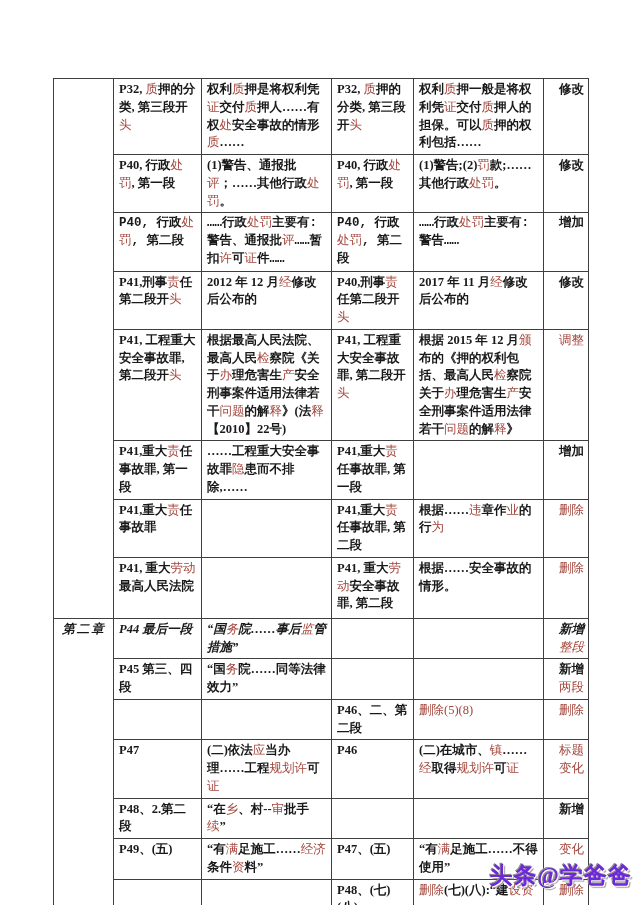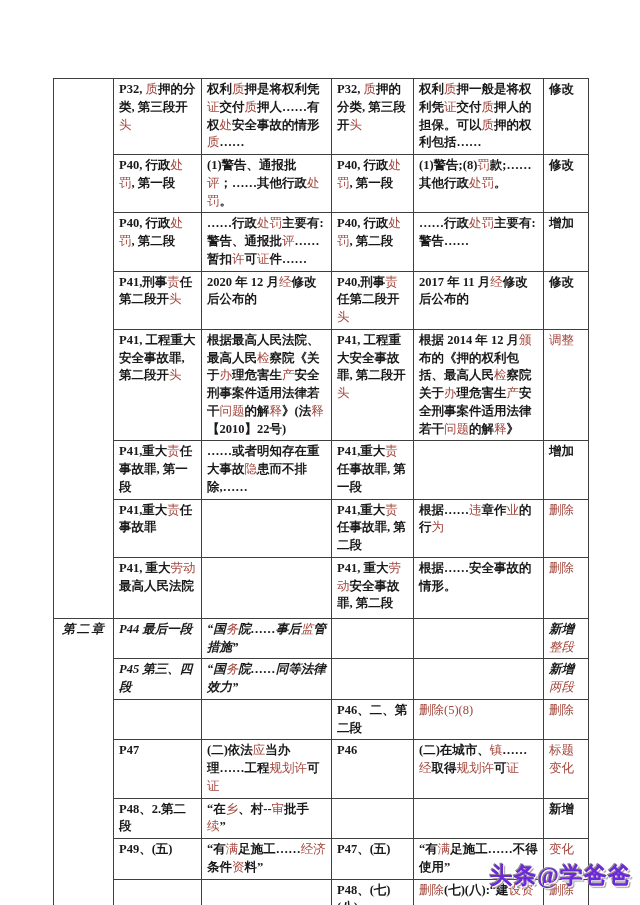--- a/index.html
+++ b/index.html
@@ -28,21 +28,21 @@
     overflow:hidden;
   }
   td.chapter-cell{
     text-align:center;
     vertical-align:middle;
     font-size:13px;
     letter-spacing:2px;
     padding:0;
   }
   td.change-cell{
-    text-align:left;
+    text-align:right;
     padding-left:1px;padding-right:1px;
   }
   .red{ color:#a3463c; font-weight:400; }
   .footer{
     position:absolute;left:0;top:839px;width:100%;
     text-align:center;
     font-size:11px;color:#2b2b2b;
     letter-spacing:2px;
   }
   .watermark{
@@ -76,47 +76,47 @@
           <td><span>P32, </span><span class="red">质</span><span>押的分类, 第三段开</span><span class="red">头</span></td>
           <td><span>权利</span><span class="red">质</span><span>押是将权利凭</span><span class="red">证</span><span>交付</span><span class="red">质</span><span>押人……有权</span><span class="red">处</span><span>安全事故的情形</span><span class="red">质</span><span>……</span></td>
           <td><span>P32, </span><span class="red">质</span><span>押的分类, 第三段开</span><span class="red">头</span></td>
           <td><span>权利</span><span class="red">质</span><span>押一般是将权利凭</span><span class="red">证</span><span>交付</span><span class="red">质</span><span>押人的担保。可以</span><span class="red">质</span><span>押的权利包括……</span></td>
           <td class="change-cell"><span>修改</span></td>
         </tr>
         <tr style="height: 41px;">
           <td><span>P40, 行政</span><span class="red">处罚</span><span>, 第一段</span></td>
           <td><span>(1)警告、通报批</span><span class="red">评</span><span>；……其他行政</span><span class="red">处罚</span><span>。</span></td>
           <td><span>P40, 行政</span><span class="red">处罚</span><span>, 第一段</span></td>
-          <td><span>(1)警告;(8)</span><span class="red">罚</span><span>款;……其他行政</span><span class="red">处罚</span><span>。</span></td>
+          <td><span>(1)警告;(2)</span><span class="red">罚</span><span>款;……其他行政</span><span class="red">处罚</span><span>。</span></td>
           <td class="change-cell"><span>修改</span></td>
         </tr>
-        <tr style="height: 51px;">
+        <tr style="height: 51px; font-family: Liberation Mono, monospace;">
           <td><span>P40, 行政</span><span class="red">处罚</span><span>, 第二段</span></td>
           <td><span>……行政</span><span class="red">处罚</span><span>主要有:警告、通报批</span><span class="red">评</span><span>……暂扣</span><span class="red">许</span><span>可</span><span class="red">证</span><span>件……</span></td>
           <td><span>P40, 行政</span><span class="red">处罚</span><span>, 第二段</span></td>
           <td><span>……行政</span><span class="red">处罚</span><span>主要有:警告……</span></td>
           <td class="change-cell"><span>增加</span></td>
         </tr>
         <tr style="height: 41px;">
           <td><span>P41,刑事</span><span class="red">责</span><span>任第二段开</span><span class="red">头</span></td>
-          <td><span>2020 年 12 月</span><span class="red">经</span><span>修改后公布的</span></td>
+          <td><span>2012 年 12 月</span><span class="red">经</span><span>修改后公布的</span></td>
           <td><span>P40,刑事</span><span class="red">责</span><span>任第二段开</span><span class="red">头</span></td>
           <td><span>2017 年 11 月</span><span class="red">经</span><span>修改后公布的</span></td>
           <td class="change-cell"><span>修改</span></td>
         </tr>
         <tr style="height: 110px;">
           <td><span>P41, 工程重大安全事故罪, 第二段开</span><span class="red">头</span></td>
           <td><span>根据最高人民法院、最高人民</span><span class="red">检</span><span>察院《关于</span><span class="red">办</span><span>理危害生</span><span class="red">产</span><span>安全刑事案件适用法律若干</span><span class="red">问题</span><span>的解</span><span class="red">释</span><span>》(法</span><span class="red">释</span><span>【2010】22号)</span></td>
           <td><span>P41, 工程重大安全事故罪, 第二段开</span><span class="red">头</span></td>
-          <td><span>根据 2014 年 12 月</span><span class="red">颁</span><span>布的《押的权利包括、最高人民</span><span class="red">检</span><span>察院关于</span><span class="red">办</span><span>理危害生</span><span class="red">产</span><span>安全刑事案件适用法律若干</span><span class="red">问题</span><span>的解</span><span class="red">释</span><span>》</span></td>
+          <td><span>根据 2015 年 12 月</span><span class="red">颁</span><span>布的《押的权利包括、最高人民</span><span class="red">检</span><span>察院关于</span><span class="red">办</span><span>理危害生</span><span class="red">产</span><span>安全刑事案件适用法律若干</span><span class="red">问题</span><span>的解</span><span class="red">释</span><span>》</span></td>
           <td class="change-cell"><span class="red">调整</span></td>
         </tr>
         <tr style="height: 56px;">
           <td><span>P41,重大</span><span class="red">责</span><span>任事故罪, 第一段</span></td>
-          <td><span>……或者明知存在重大事故</span><span class="red">隐</span><span>患而不排除,……</span></td>
+          <td><span>……工程重大安全事故罪</span><span class="red">隐</span><span>患而不排除,……</span></td>
           <td><span>P41,重大</span><span class="red">责</span><span>任事故罪, 第一段</span></td>
           <td></td>
           <td class="change-cell"><span>增加</span></td>
         </tr>
         <tr style="height: 48px;">
           <td><span>P41,重大</span><span class="red">责</span><span>任事故罪</span></td>
           <td></td>
           <td><span>P41,重大</span><span class="red">责</span><span>任事故罪, 第二段</span></td>
           <td><span>根据……</span><span class="red">违</span><span>章作</span><span class="red">业</span><span>的行</span><span class="red">为</span></td>
           <td class="change-cell"><span class="red">删除</span></td>
@@ -129,21 +129,21 @@
           <td class="change-cell"><span class="red">删除</span></td>
         </tr>
         <tr style="height: 36px; font-style: italic;">
           <td class="chapter-cell" rowspan="7">第二章</td>
           <td><span>P44 最后一段</span></td>
           <td><span>“国</span><span class="red">务</span><span>院……事后</span><span class="red">监</span><span>管措施”</span></td>
           <td></td>
           <td></td>
           <td class="change-cell"><span>新增</span><span class="red">整段</span></td>
         </tr>
-        <tr style="height: 38px; font-style: italic;">
+        <tr style="height: 38px;">
           <td><span>P45 第三、四段</span></td>
           <td><span>“国</span><span class="red">务</span><span>院……同等法律效力”</span></td>
           <td></td>
           <td></td>
           <td class="change-cell"><span>新增</span><span class="red">两段</span></td>
         </tr>
         <tr style="height: 38px;">
           <td></td>
           <td></td>
           <td><span>P46、二、第二段</span></td>

